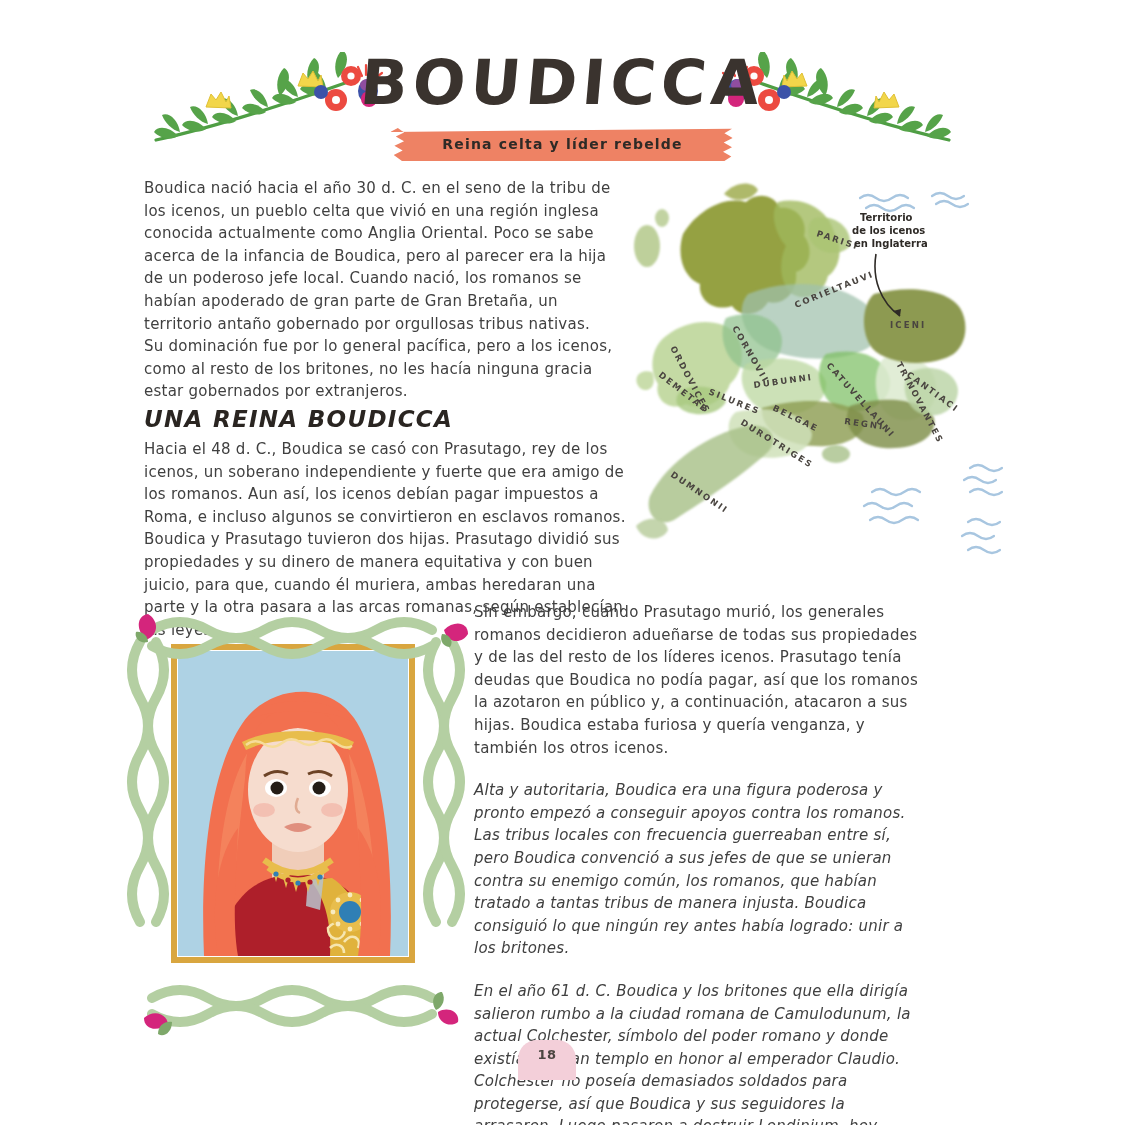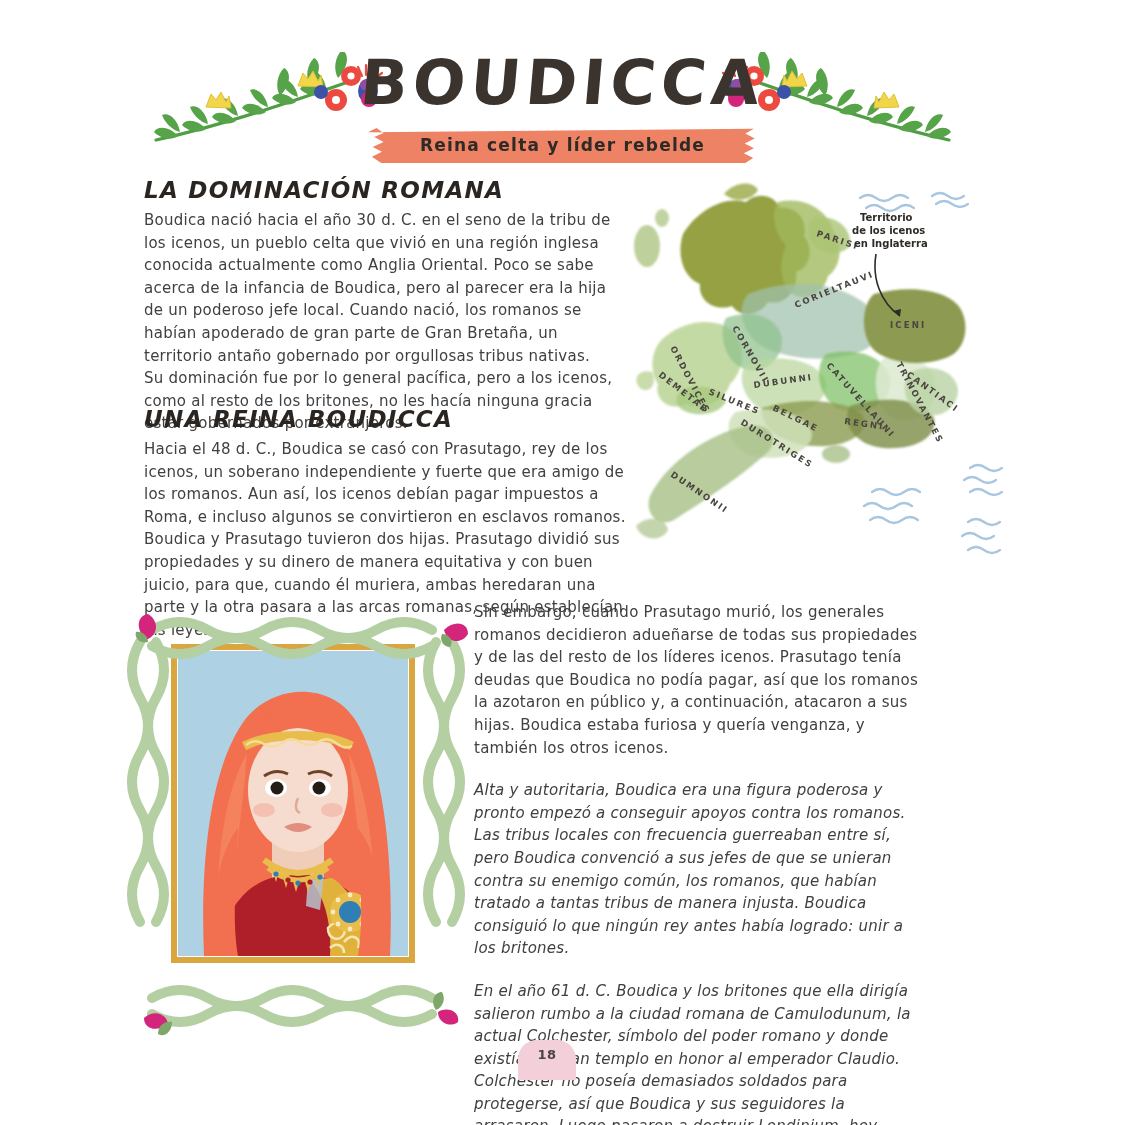--- a/index.html
+++ b/index.html
@@ -49,21 +49,21 @@
     padding: 7px 52px 8px 52px;
     clip-path: polygon(
       0% 12%, 2.2% 0%, 4% 14%, 1.6% 26%, 4% 40%,
       1.2% 54%, 3.6% 68%, 1.0% 82%, 3.4% 100%,
       97.0% 100%, 99.0% 86%, 96.6% 72%, 99.2% 58%,
       96.8% 44%, 99.4% 30%, 97.0% 16%, 99.2% 2%
     );
   }
   .subtitle-text {
     font-family: "DejaVu Sans", sans-serif;
-    font-size: 17px;
+    font-size: 14px;
     font-weight: bold;
     letter-spacing: 1.2px;
     color: #2e2a26;
     white-space: nowrap;
   }
 
   .vine { position: absolute; }
   .vine-left  { left: 150px; top: 52px; }
   .vine-right { left: 700px; top: 52px; }
 
@@ -257,21 +257,20 @@
   </div>
 
   <div class="title-block">
     <h1 class="main-title">BOUDICCA</h1>
     <div class="subtitle-banner">
       <span class="subtitle-text">Reina celta y líder rebelde</span>
     </div>
   </div>
 
   <div id="col-left-top">
-    <h2 class="section-heading">LA DOMINACIÓN ROMANA</h2>
     <p class="body-text">Boudica nació hacia el año 30 d. C. en el seno de la tribu de los icenos, un pueblo celta que vivió en una región inglesa conocida actualmente como Anglia Oriental. Poco se sabe acerca de la infancia de Boudica, pero al parecer era la hija de un poderoso jefe local. Cuando nació, los romanos se habían apoderado de gran parte de Gran Bretaña, un territorio antaño gobernado por orgullosas tribus nativas. Su dominación fue por lo general pacífica, pero a los icenos, como al resto de los britones, no les hacía ninguna gracia estar gobernados por extranjeros.</p>
   </div>
 
   <div id="col-left-mid">
     <h2 class="section-heading">UNA REINA BOUDICCA</h2>
     <p class="body-text">Hacia el 48 d. C., Boudica se casó con Prasutago, rey de los icenos, un soberano independiente y fuerte que era amigo de los romanos. Aun así, los icenos debían pagar impuestos a Roma, e incluso algunos se convirtieron en esclavos romanos. Boudica y Prasutago tuvieron dos hijas. Prasutago dividió sus propiedades y su dinero de manera equitativa y con buen juicio, para que, cuando él muriera, ambas heredaran una parte y la otra pasara a las arcas romanas, según establecían las leyes.</p>
   </div>
 
   <div id="col-right-bottom">
     <p class="body-text">Sin embargo, cuando Prasutago murió, los generales romanos decidieron adueñarse de todas sus propiedades y de las del resto de los líderes icenos. Prasutago tenía deudas que Boudica no podía pagar, así que los romanos la azotaron en público y, a continuación, atacaron a sus hijas. Boudica estaba furiosa y quería venganza, y también los otros icenos.</p>

